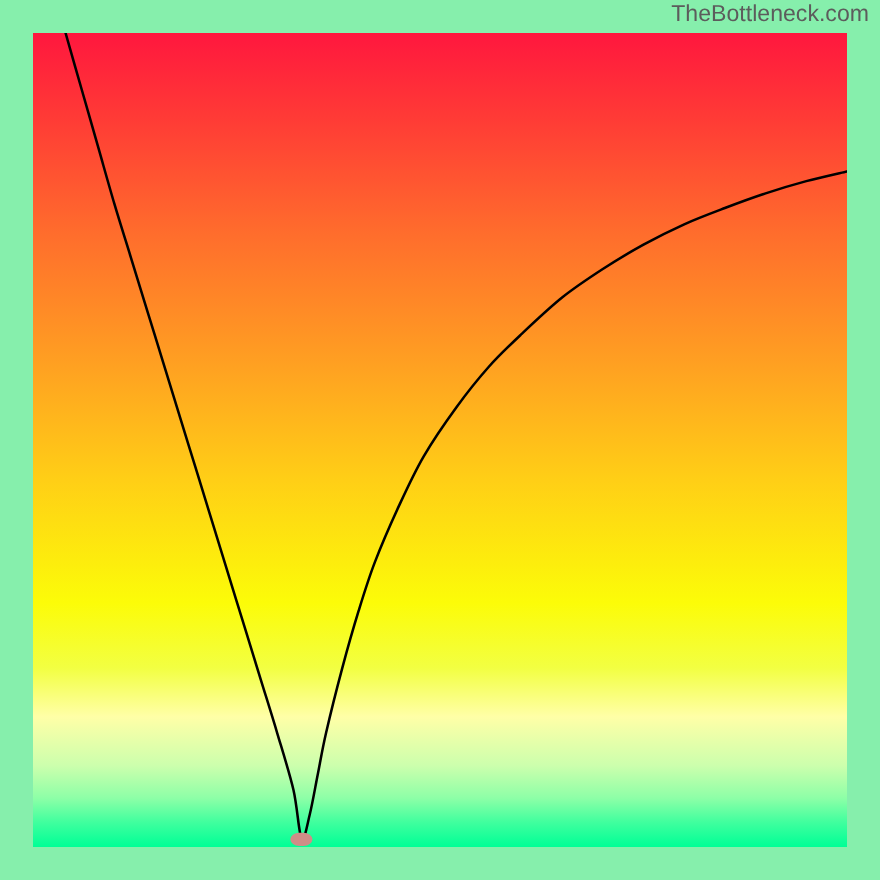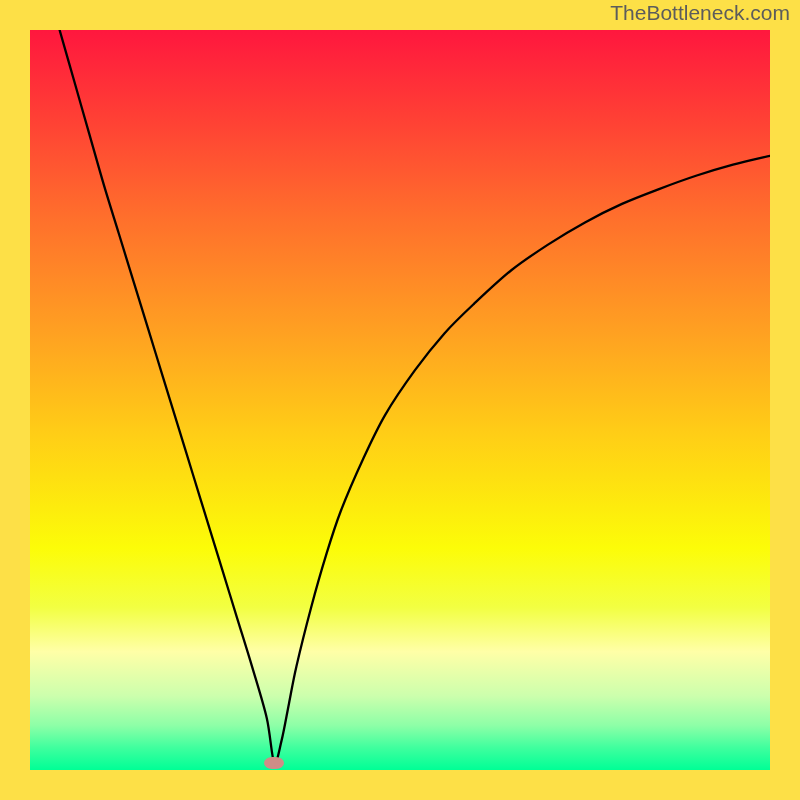--- a/index.html
+++ b/index.html
@@ -8,21 +8,21 @@
     width: 800px;
     height: 800px;
     overflow: hidden;
     background: #000;
     font-family: Arial, Helvetica, sans-serif;
   }
   .frame {
     position: relative;
     width: 800px;
     height: 800px;
-    background: #fde047;
+    background: #86efac;
   }
   .watermark {
     position: absolute;
     top: 1px;
     right: 10px;
     color: #5c5c5c;
     font-size: 21px;
     font-weight: 500;
     letter-spacing: 0px;
     z-index: 5;

